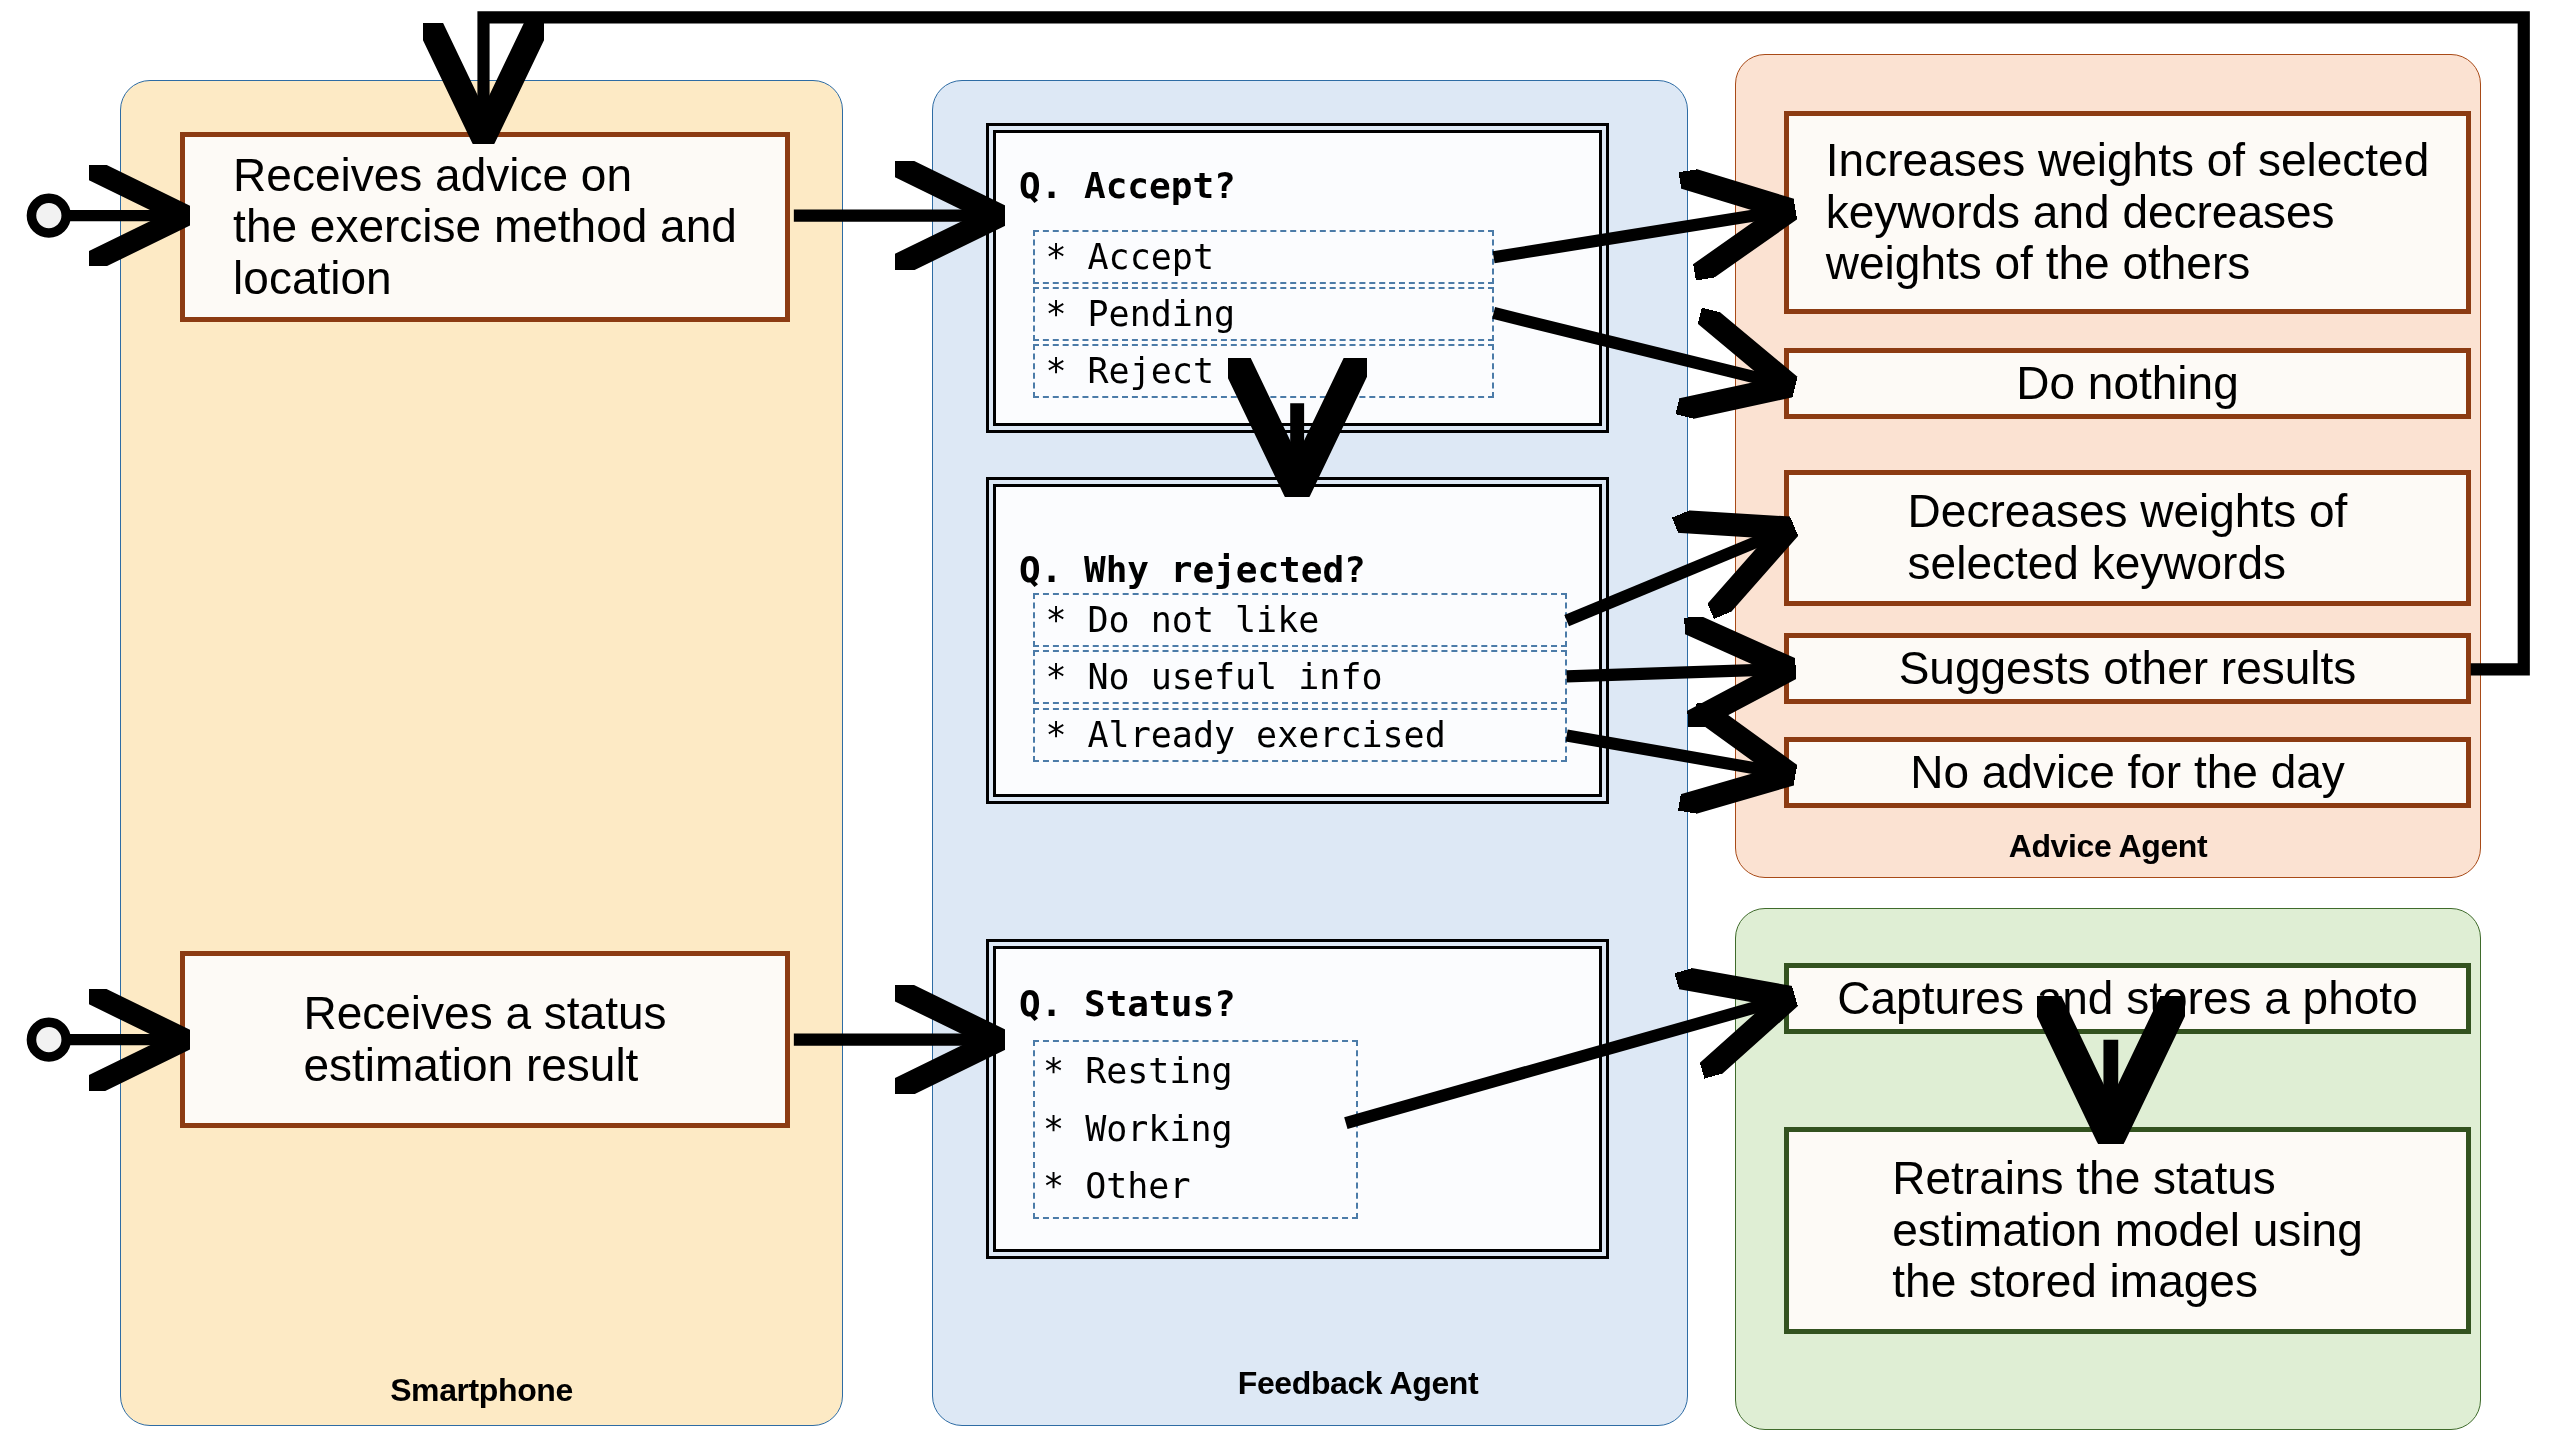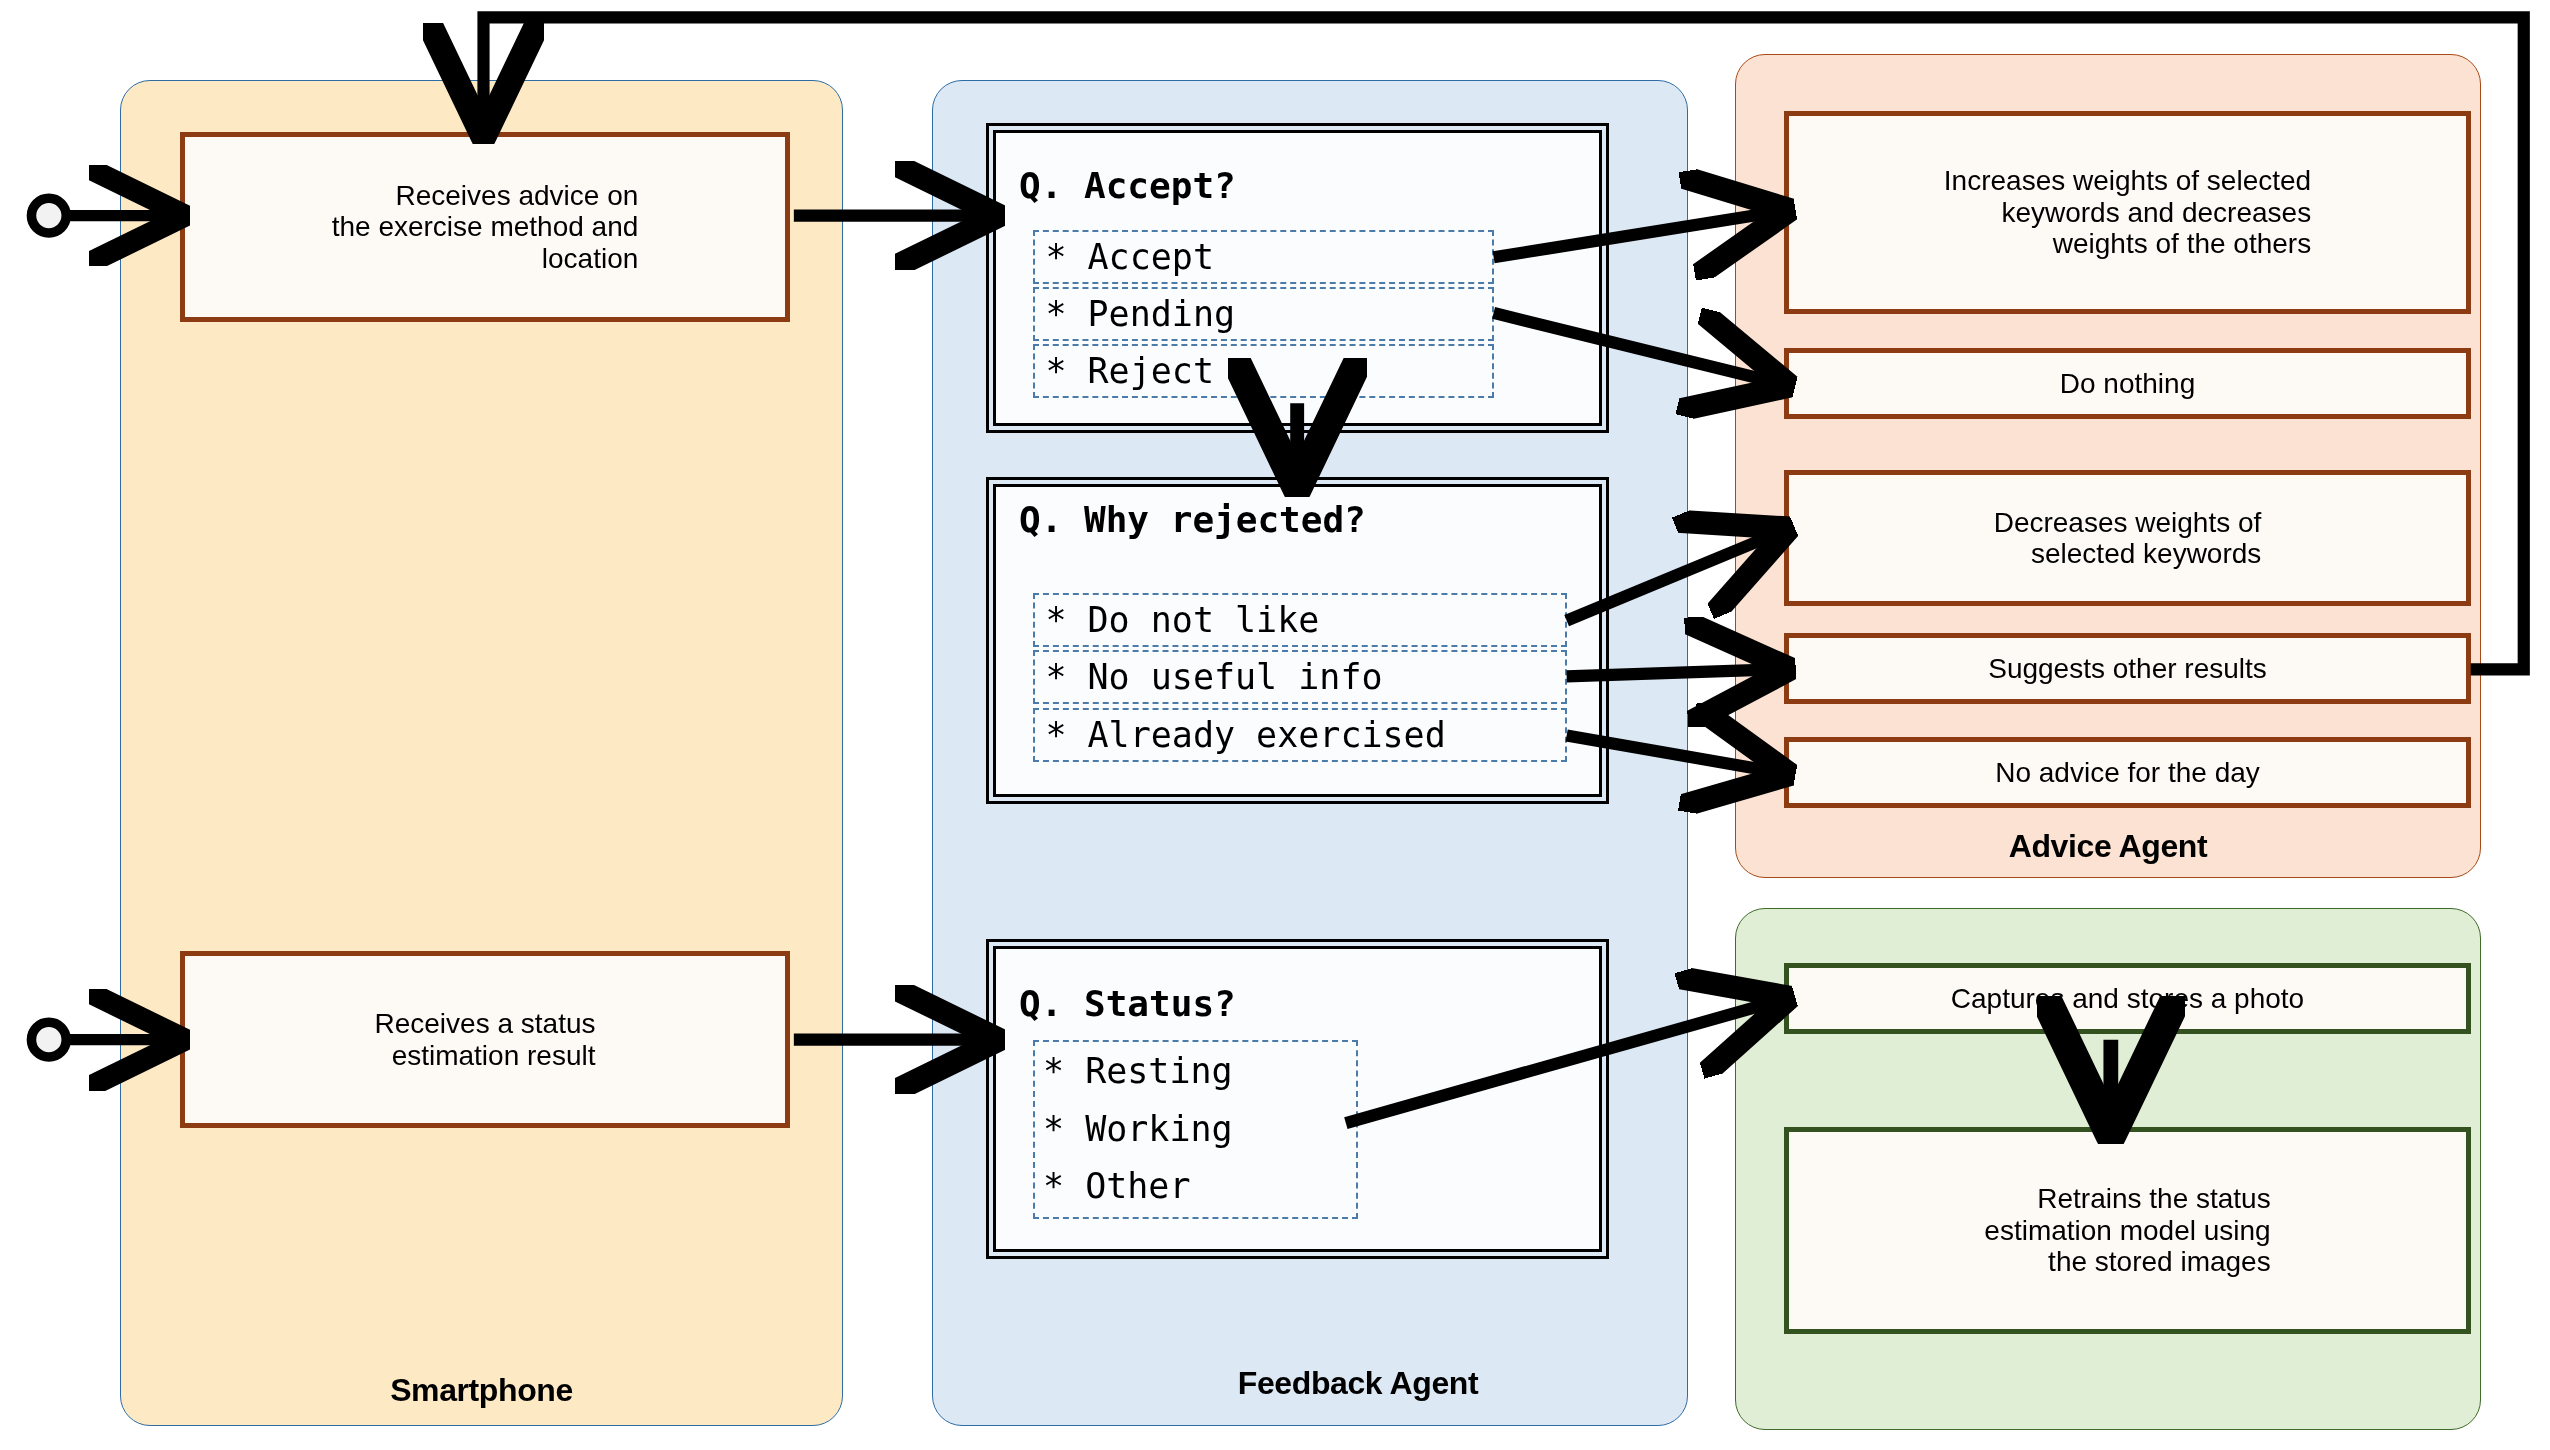--- a/index.html
+++ b/index.html
@@ -7,22 +7,22 @@
          font-family:"Liberation Sans",sans-serif;}
   svg.layer{position:absolute;left:0;top:0;width:2550px;height:1450px;}
 
   
   .panel{position:absolute;border-radius:30px;box-sizing:border-box;}
   .panel-label{position:absolute;width:100%;text-align:center;font-weight:bold;
                font-size:32px;color:#000;letter-spacing:-0.4px;}
 
   
   .abox{position:absolute;box-sizing:border-box;display:flex;align-items:center;
-        justify-content:center;text-align:right;background:#fdfaf6;
-        font-size:28px;line-height:1.12;color:#000;}
+        justify-content:center;text-align:left;background:#fdfaf6;
+        font-size:46px;line-height:1.12;color:#000;}
   .abox span{display:block;padding:0 8.7px;}
 
   
   .qbox{position:absolute;box-sizing:border-box;background:#fbfcfe;
         border:3.5px solid #000;outline:3.5px solid #000;outline-offset:4.3px;}
   .qtitle{position:absolute;font-family:"DejaVu Sans Mono","Liberation Mono",monospace;
           font-weight:bold;font-size:36px;color:#000;white-space:pre;}
   .opt{position:absolute;box-sizing:border-box;border:2.6px dashed #4b7ba8;
        font-family:"DejaVu Sans Mono","Liberation Mono",monospace;font-size:35px;
        color:#000;white-space:pre;display:flex;align-items:center;padding-left:10.4px;}
@@ -53,21 +53,21 @@
 
   <div class="panel-label" style="left:120px;top:1372px;width:723px;">Smartphone</div>
 
   <div class="qbox" style="left:993px;top:130px;width:609px;height:296px;"></div>
   <div class="qtitle" style="left:1019px;top:165px;">Q. Accept?</div>
   <div class="opt" style="left:1033px;top:230px;width:461px;height:54px;">* Accept</div>
   <div class="opt" style="left:1033px;top:287px;width:461px;height:54px;">* Pending</div>
   <div class="opt" style="left:1033px;top:344px;width:461px;height:54px;">* Reject</div>
 
   <div class="qbox" style="left:993px;top:484px;width:609px;height:313px;"></div>
-  <div class="qtitle" style="left:1019px;top:499px;text-align:right;">Q. Why rejected?</div>
+  <div class="qtitle" style="left:1019px;top:549px;text-align:right;">Q. Why rejected?</div>
   <div class="opt" style="left:1033px;top:593px;width:534px;height:54px;">* Do not like</div>
   <div class="opt" style="left:1033px;top:708px;width:534px;height:54px;">* Already exercised</div>
   <div class="opt" style="left:1033px;top:650px;width:534px;height:54px;">* No useful info</div>
 
   <div class="qbox" style="left:993px;top:946px;width:609px;height:306px;"></div>
   <div class="qtitle" style="left:1019px;top:983px;">Q. Status?</div>
   <div class="optgroup" style="left:1033px;top:1040px;width:325px;height:179px;"></div>
   <div class="optline" style="left:1043px;top:1051px;">* Resting</div>
   <div class="optline" style="left:1043px;top:1109px;">* Working</div>
   <div class="optline" style="left:1043px;top:1166px;">* Other</div>

